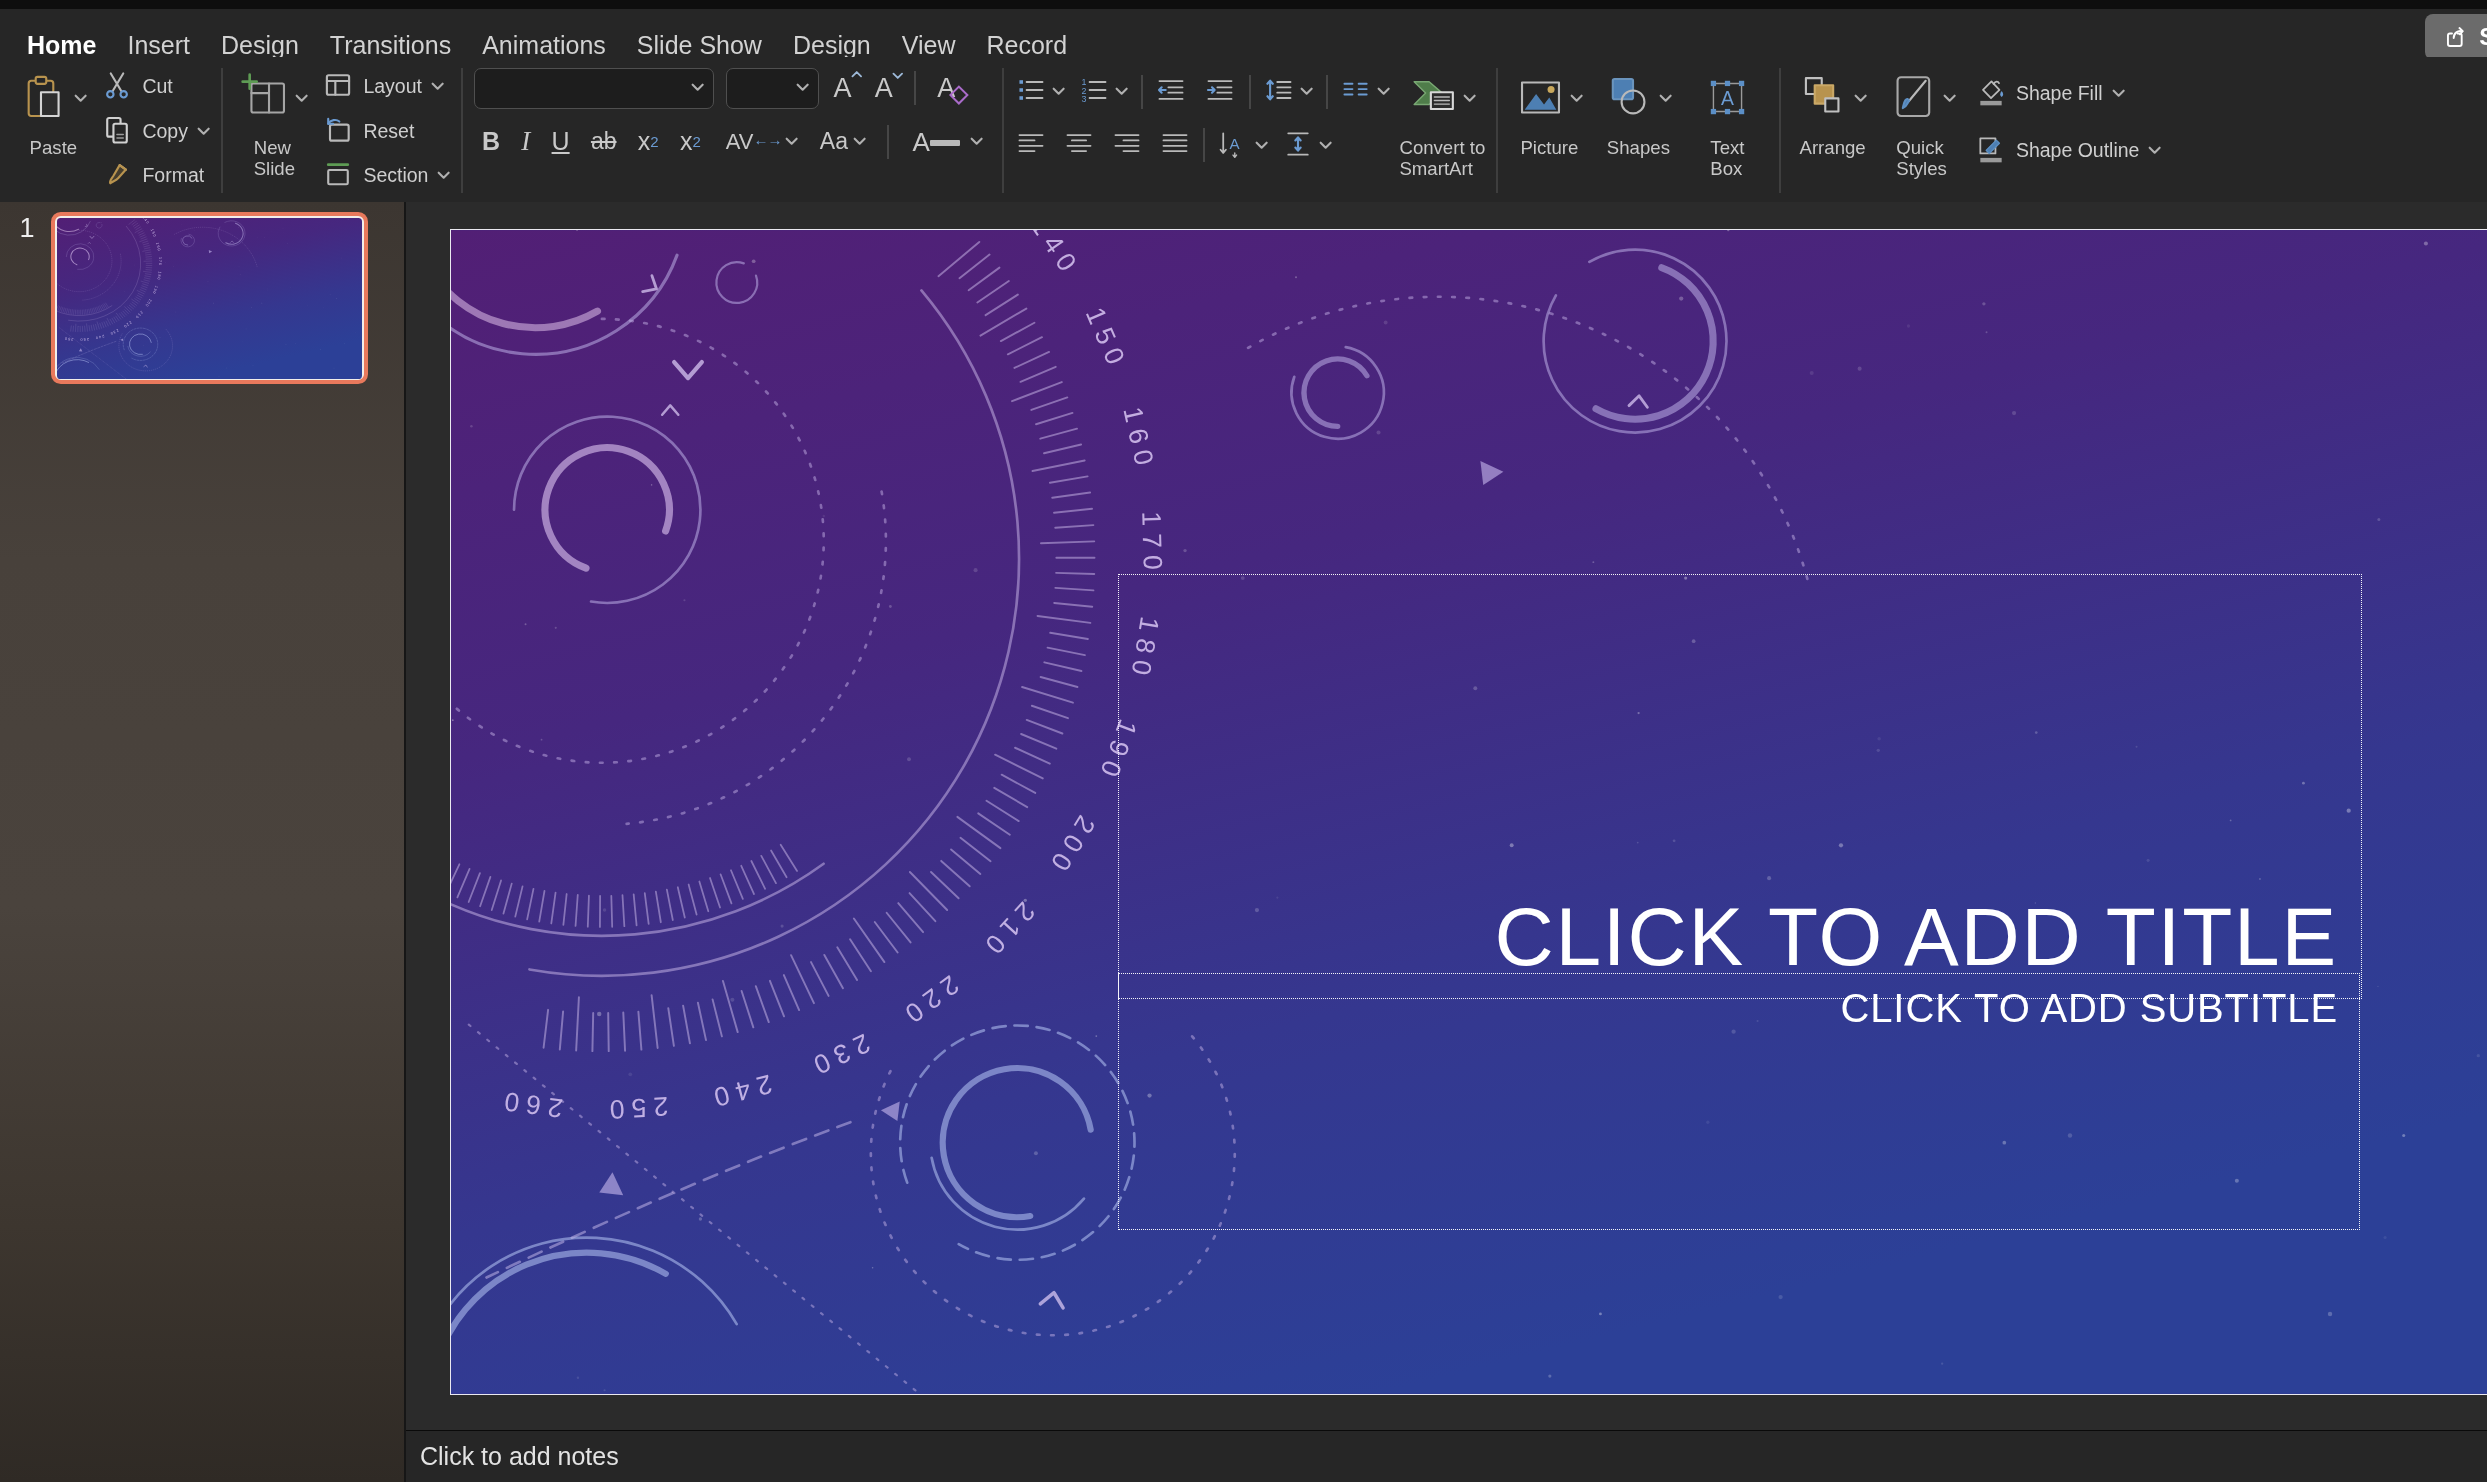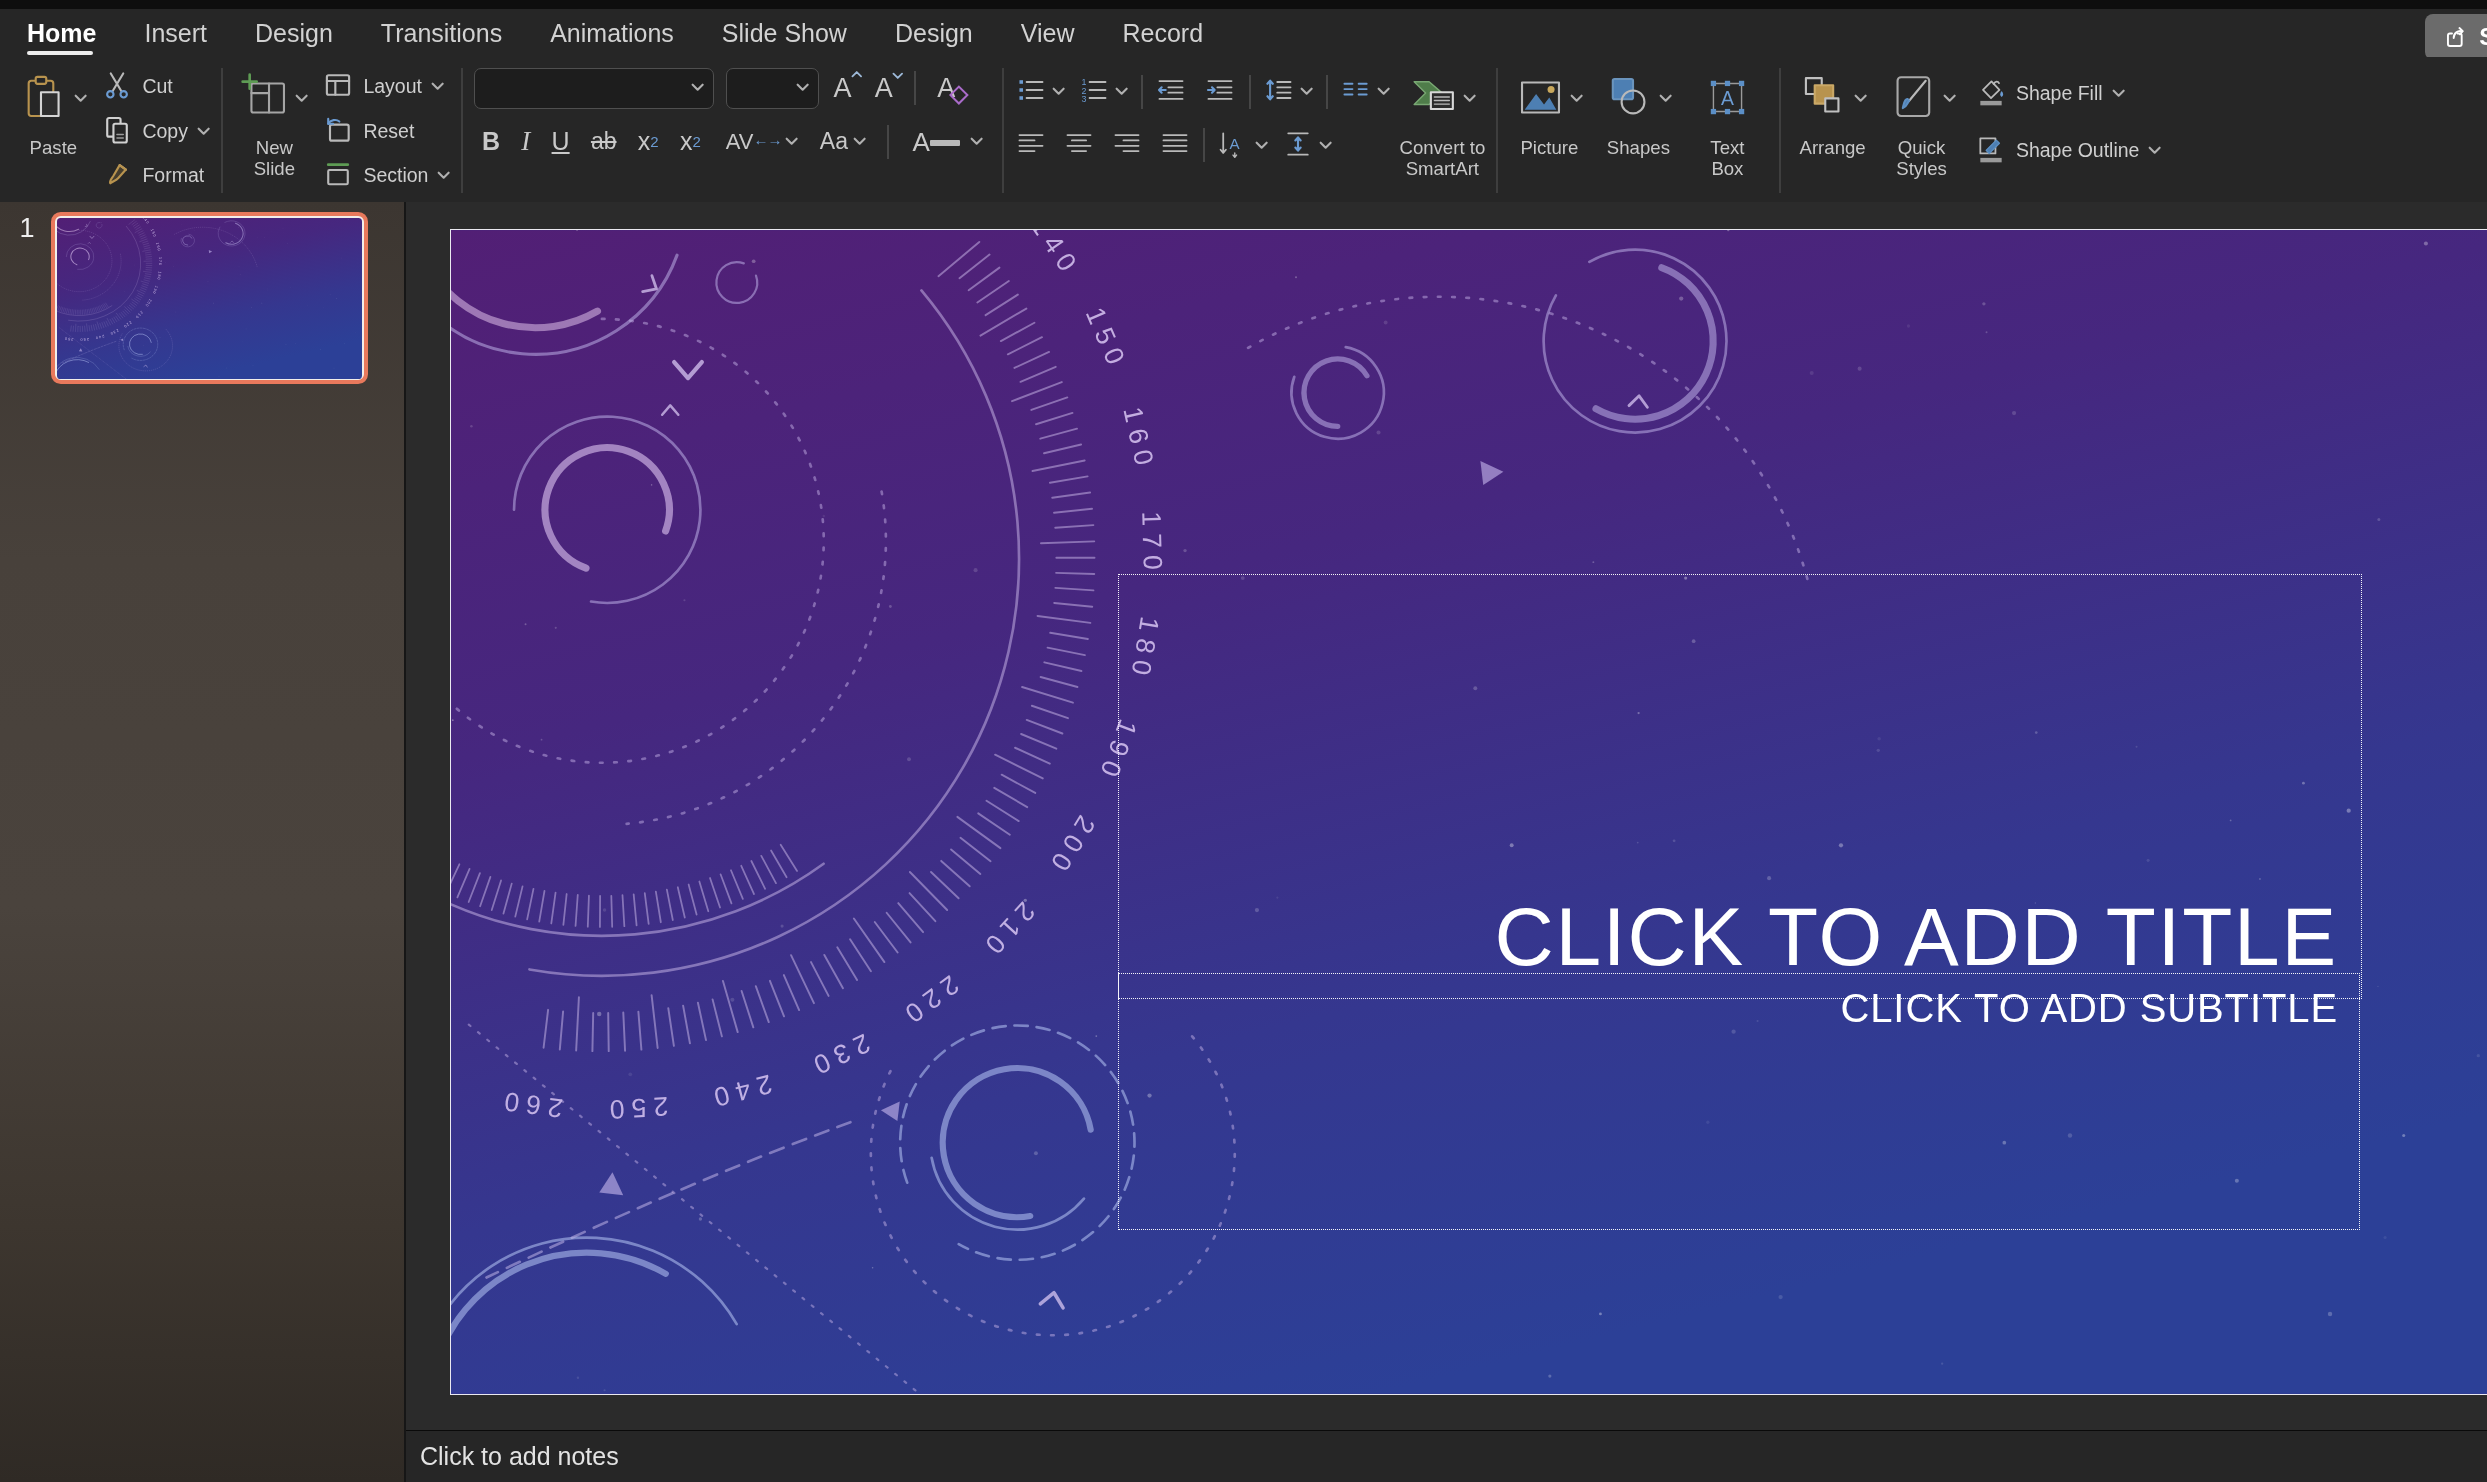--- a/index.html
+++ b/index.html
@@ -1,36 +1,36 @@
 <!DOCTYPE html>
 <html style="font-size:14px"><head>
 <meta charset="utf-8">
 <style>
   html,body{margin:0;padding:0;background:#111;}
   .app{position:relative;width:2487px;height:1482px;overflow:hidden;background:#262626;
        font-family:"Liberation Sans",sans-serif;color:#d6d6d6;-webkit-font-smoothing:antialiased;}
   
   .titlestrip{position:absolute;left:0;top:0;right:0;height:9px;background:#0e0e0e;}
   .topbar{position:absolute;left:0;top:9px;right:0;height:48px;background:#262626;}
-  .tabs{display:flex;align-items:center;height:48px;padding-left:27px;gap:48px;}
+  .tabs{display:flex;align-items:center;height:48px;padding-left:27px;gap:31px;margin-top:12px;}
   .tab{position:relative;height:48px;display:flex;align-items:center;font-size:25px;color:#d2d2d2;cursor:default;white-space:nowrap;}
   .tab.active{color:#ffffff;font-weight:700;}
   .tab.active::after{content:"";position:absolute;left:0;right:3.6px;bottom:1.8px;height:4.4px;border-radius:2.7px;background:#ededed;}
   .share-btn{position:absolute;top:5.3px;right:-41px;height:46px;display:flex;align-items:center;gap:9px;
              background:#6b6b6b;border-radius:8px;padding:0 18px;color:#fff;font-size:24px;font-weight:600;}
   .share-btn svg{width:27px;height:27px;stroke:#fff;fill:none;stroke-width:1.7;stroke-linecap:round;stroke-linejoin:round;}
   
   .ribbon{position:absolute;left:0;top:57px;right:0;height:143px;border-bottom:2.7px solid #101010;
           display:flex;align-items:stretch;padding:3.6px 5.3px 1.8px 12.4px;background:#262626;}
   .gdiv{width:1.8px;background:#3e3e3e;margin:7px 10.7px 10.7px;}
   .rgroup{display:flex;align-items:flex-start;gap:7px;padding-top:3.6px;}
   .bbtn{display:flex;flex-direction:column;align-items:center;min-width:82px;cursor:default;}
   .brow{display:flex;align-items:center;gap:4.4px;height:69px;}
   .bicon svg{width:51px;height:51px;}
-  .blabel{font-size:18.6px;line-height:21px;color:#c8c8c8;text-align:center;margin-top:3.6px;white-space:pre-line;max-width:107px;}
+  .blabel{font-size:18.6px;line-height:21px;color:#c8c8c8;margin-top:3.6px;white-space:pre-line;max-width:107px;}
   .scol{display:flex;flex-direction:column;justify-content:flex-start;gap:3.6px;padding-top:1.8px;}
   .sbtn{display:flex;align-items:center;gap:9px;height:41px;cursor:default;}
   .sicon svg{width:32px;height:32px;}
   .slabel{font-size:19.5px;color:#cfcfcf;white-space:nowrap;}
   .chev{display:inline-flex;}
   .chev svg{width:13.3px;height:9px;stroke:#b0b0b0;stroke-width:1.9;fill:none;stroke-linecap:round;stroke-linejoin:round;}
   .chev.up svg{transform:rotate(180deg);}
   .icon-svg{fill:none;stroke:#b9b9b9;stroke-width:2.4;stroke-linecap:round;stroke-linejoin:round;}
   .minidiv{width:1.8px;height:34px;background:#464646;margin:3.6px 7px;}
   

